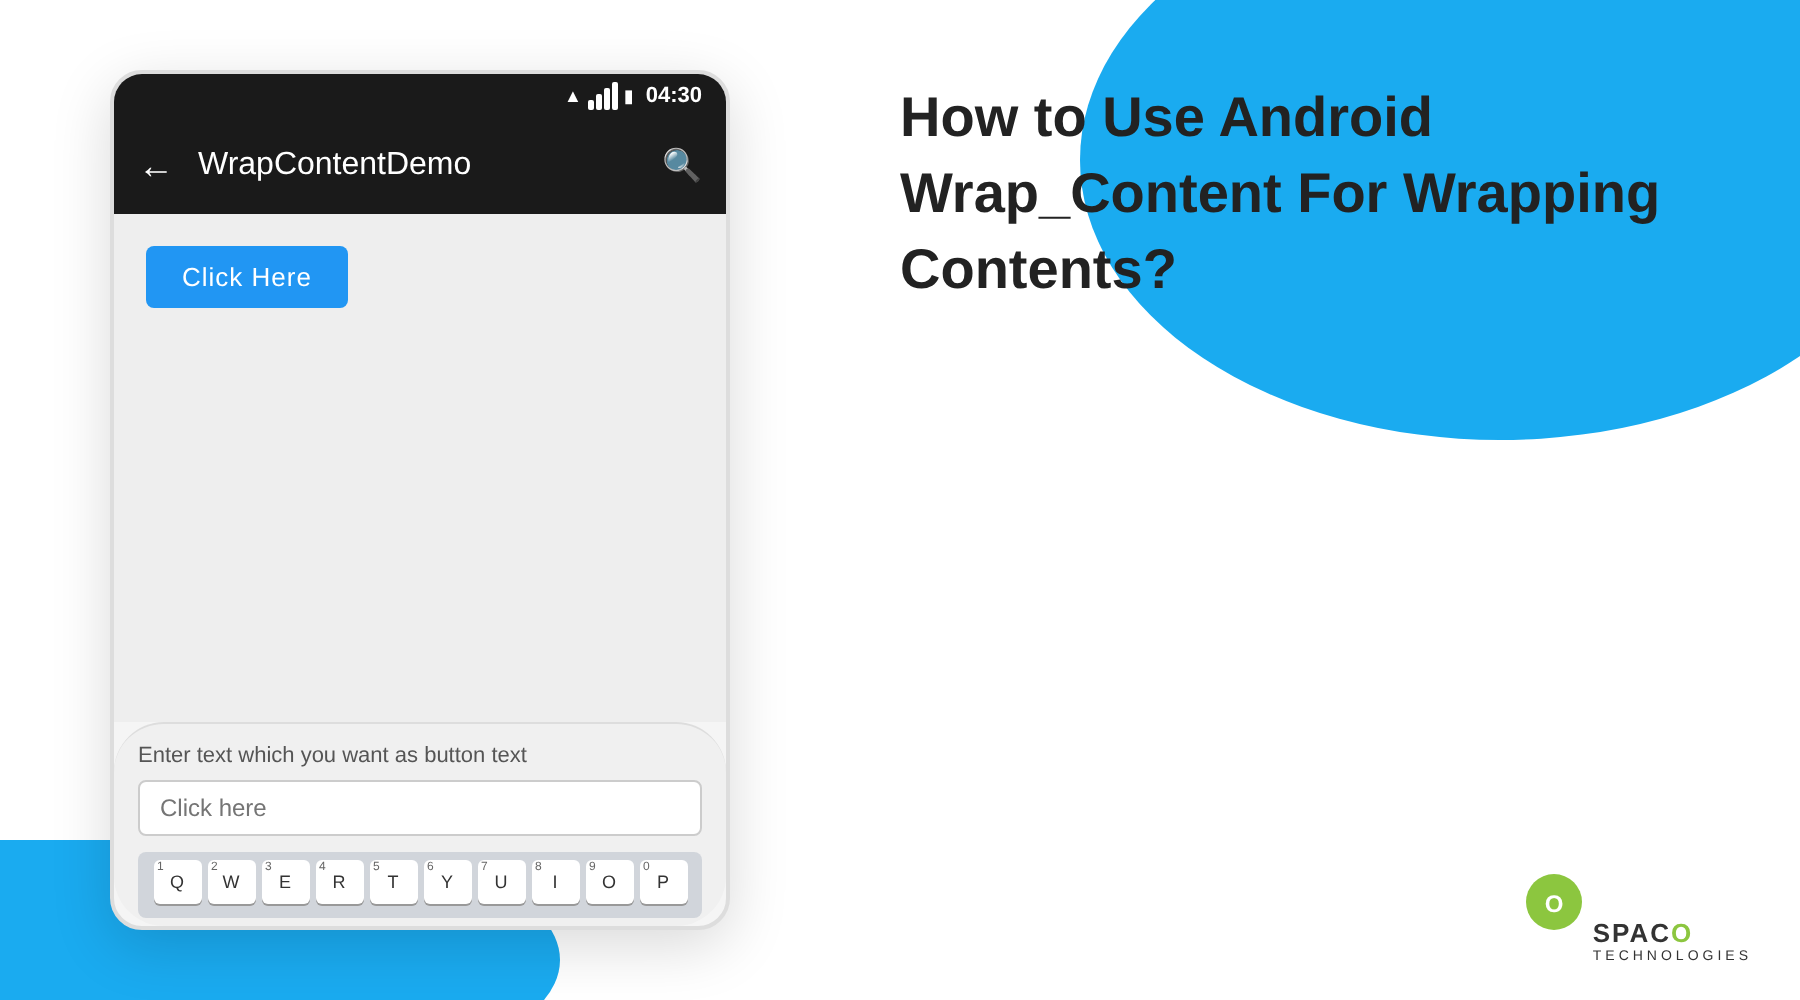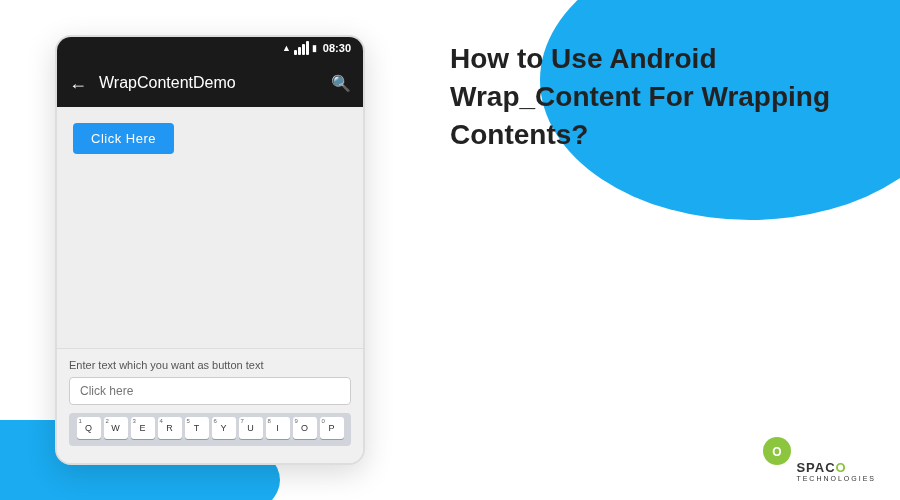--- a/index.html
+++ b/index.html
@@ -145,22 +145,23 @@
       border-radius: 4px;
       font-size: 13px;
       font-weight: 500;
       cursor: pointer;
       letter-spacing: 0.5px;
     }
 
     
     .phone-bottom {
       background: #f0f0f0;
-      padding: 10px 12px 17px;
+      padding: 10px 12px 4px;
       border-top: 1px solid #ddd;
+      border-radius: 25px;
     }
 
     .input-label {
       font-size: 11px;
       color: #555;
       margin-bottom: 6px;
     }
 
     .text-input-field {
       width: 100%;
@@ -284,21 +285,21 @@
           <span style="color:white;font-size:9px;">▲</span>
 
           <div class="signal-bars">
             <div class="signal-bar" style="height:5px;"></div>
             <div class="signal-bar" style="height:8px;"></div>
             <div class="signal-bar" style="height:11px;"></div>
             <div class="signal-bar" style="height:14px;"></div>
           </div>
           <span style="color:white;font-size:9px;">▮</span>
         </div>
-        <span class="time">08:30</span>
+        <span class="time">04:30</span>
       </div>
 
       <div class="app-toolbar">
         <span class="back-arrow">←</span>
         <span class="app-title">WrapContentDemo</span>
         <span class="search-icon-toolbar">🔍</span>
       </div>
 
       <div class="app-content">
         <button class="click-here-btn">Click Here</button>

